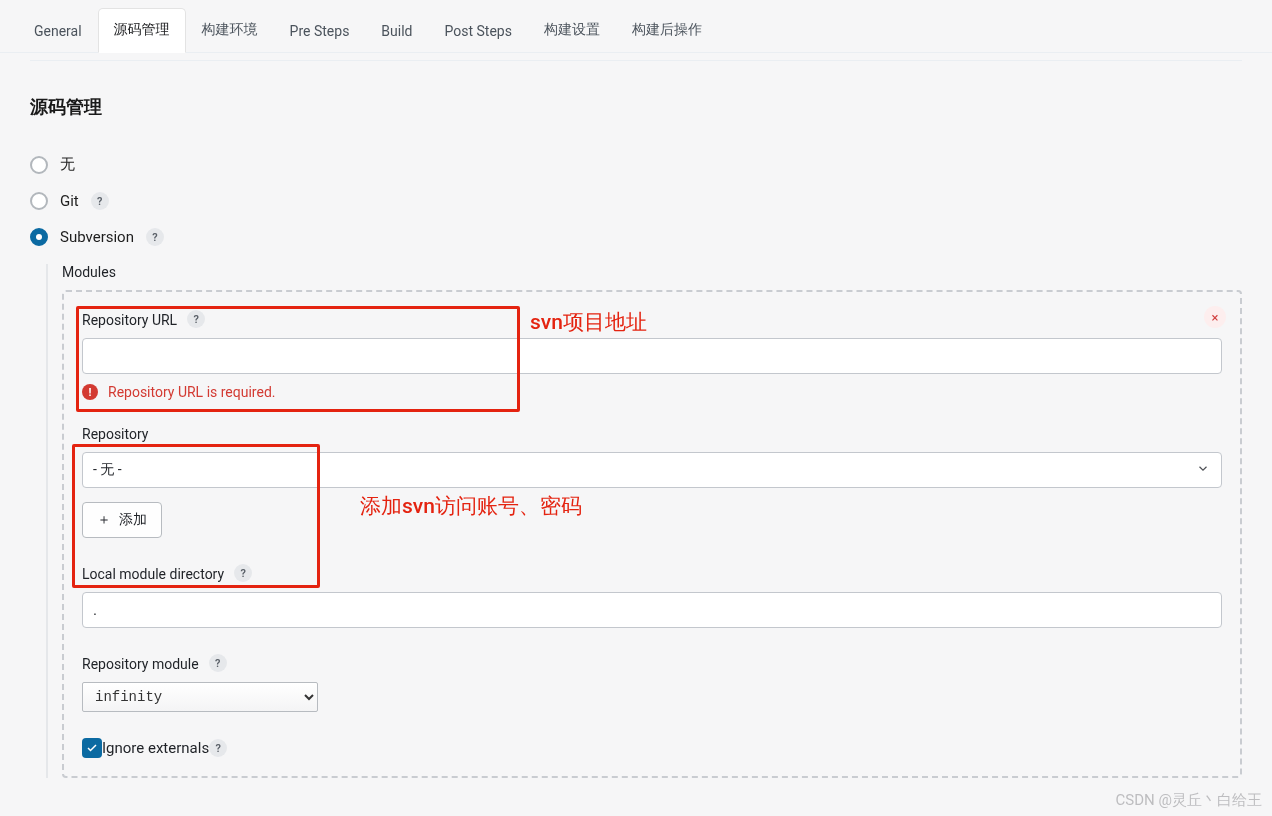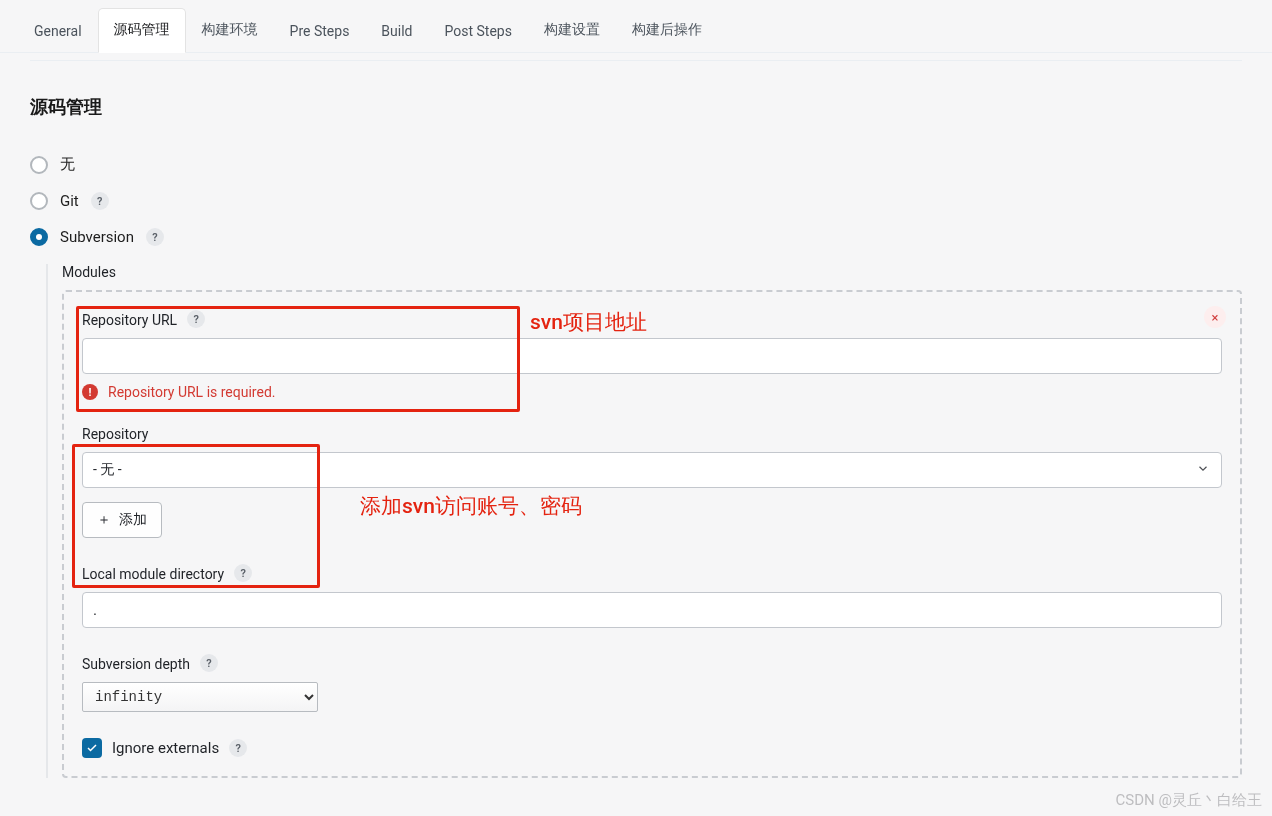--- a/index.html
+++ b/index.html
@@ -209,21 +209,20 @@
     border-radius: 2px;
     padding: 0 8px;
     font-size: 14px;
     color: #333;
     font-family: Liberation Mono, monospace;
   }
 
   .check-row {
     display:flex;
     align-items:center;
-    gap: 10px;
     margin-top: 26px;
     font-size: 15px;
     color: #1f2227;
   }
   .chk {
     width: 20px; height: 20px;
     border-radius: 4px;
     background: #0b6aa2;
     display:flex;align-items:center;justify-content:center;
     color:#fff;
@@ -333,21 +332,21 @@
         <div class="field-label-row">
           <span>Local module directory</span>
           <span class="help">?</span>
         </div>
         <input class="text-input" type="text" value="." style="">
 
         <div class="gap"></div>
 
         
         <div class="field-label-row">
-          <span>Subversion depth</span>
+          <span>Repository module</span>
           <span class="help">?</span>
         </div>
         <select class="depth-select">
           <option>infinity</option>
         </select>
 
         
         <div class="check-row">
           <div class="chk">
             <svg width="12" height="12" viewBox="0 0 24 24" fill="none" stroke="white" stroke-width="3">

